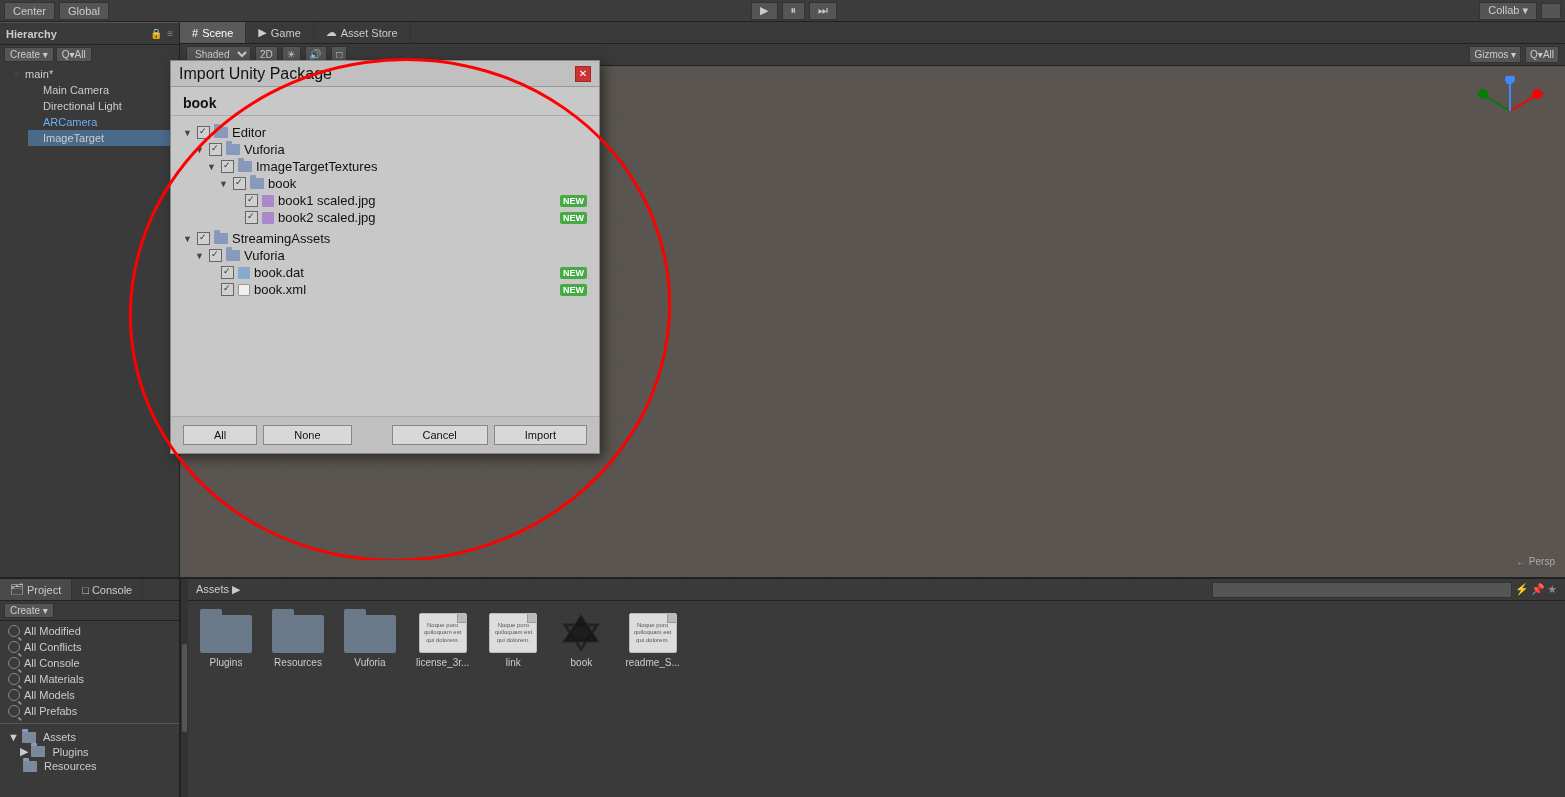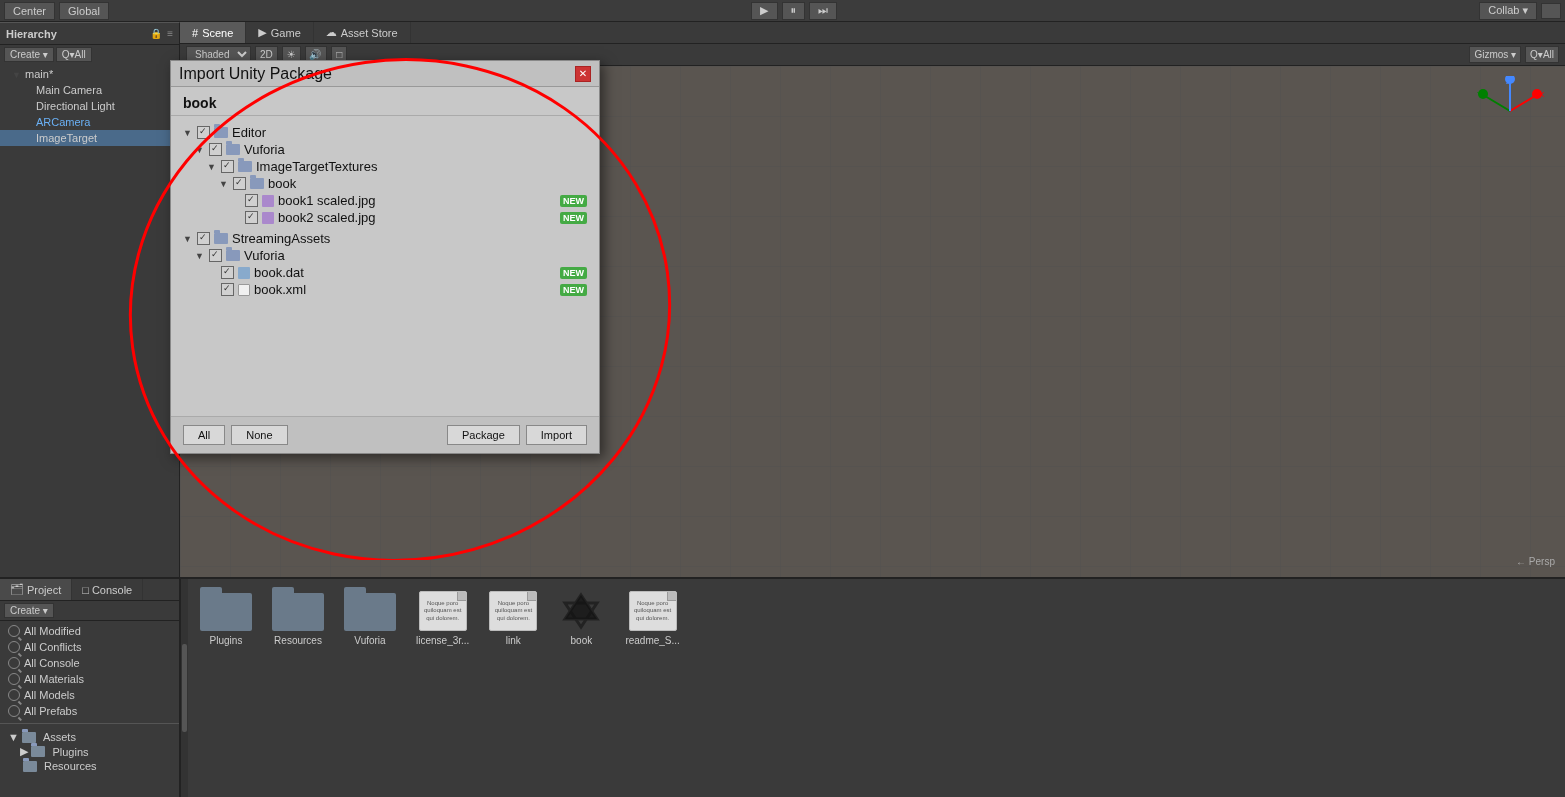--- a/index.html
+++ b/index.html
@@ -77,21 +77,21 @@
       cursor: pointer;
     }
     .hierarchy-item {
       padding: 2px 4px 2px 12px;
       color: #ccc;
       font-size: 11px;
       cursor: pointer;
       white-space: nowrap;
     }
     .hierarchy-item.selected { background: #4a6a8a; }
-    .hierarchy-item.indent1 { padding-left: 36px; }
+    .hierarchy-item.indent1 { padding-left: 15px; margin-left: 28px; }
     .hierarchy-item.blue { color: #6ab0f5; }
 
     
     .scene-area {
       flex: 1;
       background: #5a5a5a;
       position: relative;
       display: flex;
       flex-direction: column;
     }
@@ -226,21 +226,21 @@
       display: flex;
       gap: 6px;
       border-top: 1px solid #aaa;
       justify-content: flex-start;
       background: #c0c0c0;
     }
     .dialog-btn {
       background: #d8d8d8;
       border: 1px solid #888;
       color: #111;
-      padding: 3px 14px;
+      padding: 3px 30px;
       font-size: 11px;
       cursor: pointer;
     }
 
     
     .tree-item {
       display: flex;
       align-items: center;
       gap: 4px;
       padding: 1px 0;
@@ -718,21 +718,21 @@
         <span class="tree-file-icon-xml"></span>
         <span class="tree-item-name">book.xml</span>
         <span class="new-badge">NEW</span>
       </div>
 
     </div>
     <div class="dialog-footer">
       <button class="dialog-btn">All</button>
       <button class="dialog-btn">None</button>
       <div style="flex:1;"></div>
-      <button class="dialog-btn">Package</button>
+      <button class="dialog-btn">Cancel</button>
       <button class="dialog-btn">Import</button>
     </div>
   </div>
 </div>
 
 <div class="bottom-panel">
 
   <div class="bottom-left">
     <div class="bottom-tabs">
       <div class="bottom-tab active">
@@ -791,20 +791,29 @@
         </div>
       </div>
     </div>
   </div>
 
   <div style="width:8px;background:#333;border-left:1px solid #222;position:relative;">
     <div style="position:absolute;top:30%;left:1px;right:1px;height:40%;background:#555;border-radius:2px;"></div>
   </div>
 
   <div class="bottom-right">
+    <div class="assets-header">
+      <span>Assets ▶</span>
+      <div class="assets-search-bar">
+        <input type="text" class="assets-search-input" placeholder="" style="">
+        <span style="margin-left:4px;color:#888;cursor:pointer;">⚡</span>
+        <span style="margin-left:2px;color:#888;cursor:pointer;">📌</span>
+        <span style="margin-left:2px;color:#888;cursor:pointer;">★</span>
+      </div>
+    </div>
     <div class="assets-grid">
 
       <div class="asset-item">
         <div class="asset-folder">
           <div class="folder-shape"></div>
         </div>
         <span class="asset-label">Plugins</span>
       </div>
 
       <div class="asset-item">

